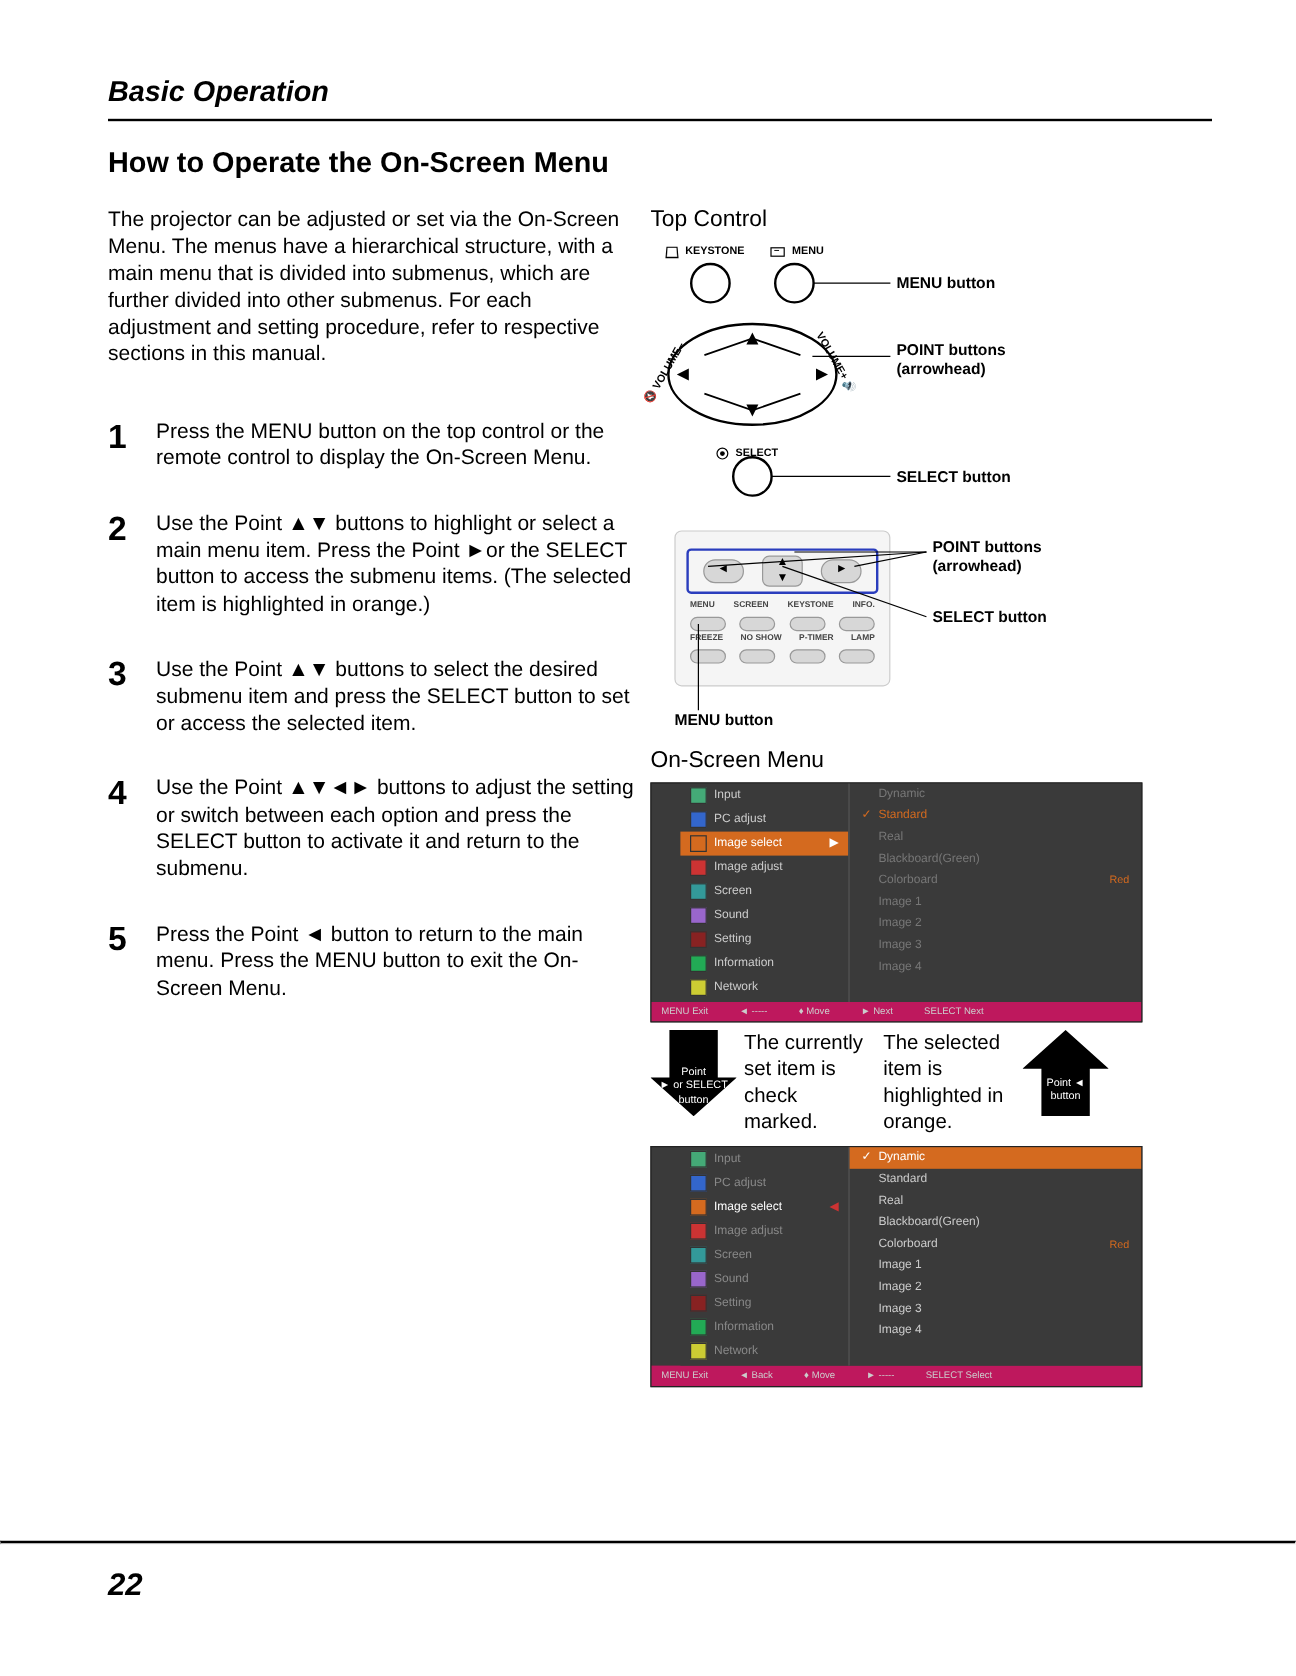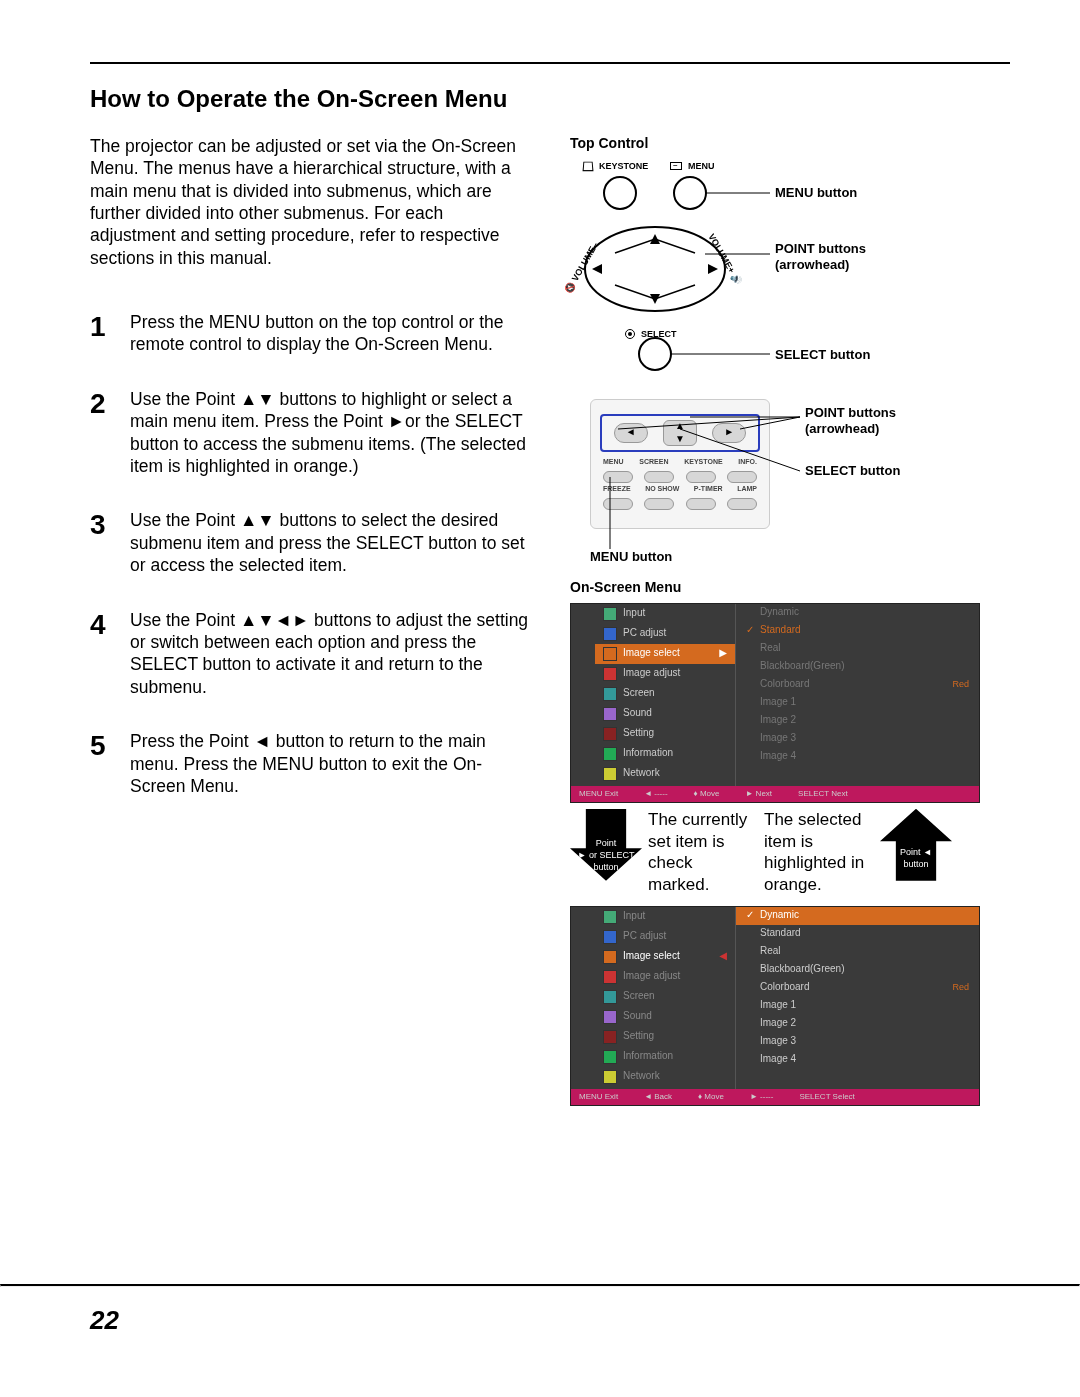--- a/index.html
+++ b/index.html
@@ -10,28 +10,28 @@
     background: #fff;
     color: #000;
     position: relative;
     font-size: 17.5px;
     line-height: 1.28;
   }
   .page { padding: 62px 70px 0 90px; }
   .section-title { font-size: 24px; font-weight: bold; font-style: italic; margin-bottom: 6px; }
   .hr { border: none; border-top: 2px solid #000; margin: 0 0 20px 0; }
   .page-title { font-size: 24px; font-weight: bold; margin-bottom: 20px; }
-  .cols { display: flex; gap: 12px; justify-content: space-between; }
+  .cols { display: flex; gap: 12px; }
   .left { width: 440px; }
   .right { width: 440px; }
   .intro { margin-bottom: 40px; }
   .step { display: flex; gap: 18px; margin-bottom: 30px; }
   .step-num { font-size: 28px; font-weight: bold; min-width: 22px; }
   .step-body { padding-top: 2px; }
-  .sub-title { font-size: 14px; font-weight: bold; margin-bottom: 6px; }
+  .sub-title { font-size: 19px; font-weight: normal; margin-bottom: 6px; }
   .diagram-label { font-size: 13px; font-weight: bold; }
   .top-control-area { position: relative; height: 220px; margin-bottom: 20px; }
   .remote-area { position: relative; height: 150px; margin-bottom: 30px; }
   .remote-box { position: absolute; left: 20px; top: 0; width: 180px; height: 130px; background: #f5f5f5; border: 1px solid #ccc; border-radius: 6px; padding: 8px; }
   .remote-nav { border: 2px solid #2a3dbd; border-radius: 4px; padding: 4px; display: flex; justify-content: space-around; align-items: center; width: 160px; height: 38px; margin: 6px auto 6px; }
   .rbtn { width: 34px; height: 20px; background: #d7d7d7; border: 1px solid #999; border-radius: 10px; display: flex; align-items: center; justify-content: center; font-size: 10px; }
   .remote-row { display: flex; justify-content: space-between; font-size: 7px; font-weight: bold; color: #444; margin: 2px 4px; }
   .remote-smallbtn { width: 30px; height: 12px; background: #d7d7d7; border: 1px solid #999; border-radius: 6px; margin-top: 2px; }
   .onscreen-menu { background: #3a3a3a; color: #ccc; font-size: 10px; width: 410px; border: 1px solid #222; margin-bottom: 6px; }
   .osm-body { display: flex; }
@@ -72,20 +72,21 @@
   .keystone-ic { width: 10px; height: 10px; border: 1px solid #000; display: inline-block; transform: perspective(20px) rotateX(20deg); }
   .menu-ic { width: 12px; height: 8px; border: 1px solid #000; display: inline-block; position: relative; }
   .menu-ic::after { content: "–"; position: absolute; left: 2px; top: -3px; font-size: 8px; }
   .sel-ic { width: 10px; height: 10px; border: 1px solid #000; border-radius: 50%; display: inline-block; position: relative; }
   .sel-ic::after { content: ""; position: absolute; left: 2px; top: 2px; width: 4px; height: 4px; background: #000; border-radius: 50%; }
 </style>
 </head>
 <body>
 
 <div class="page">
+  <div class="section-title">Basic Operation</div>
   <hr class="hr">
   <div class="page-title">How to Operate the On-Screen Menu</div>
 
   <div class="cols">
     <div class="left">
       <p class="intro">The projector can be adjusted or set via the On-Screen Menu. The menus have a hierarchical structure, with a main menu that is divided into submenus, which are further divided into other submenus. For each adjustment and setting procedure, refer to respective sections in this manual.</p>
 
       <div class="step">
         <div class="step-num">1</div>
         <div class="step-body">Press the MENU button on the top control or the remote control to display the On-Screen Menu.</div>

